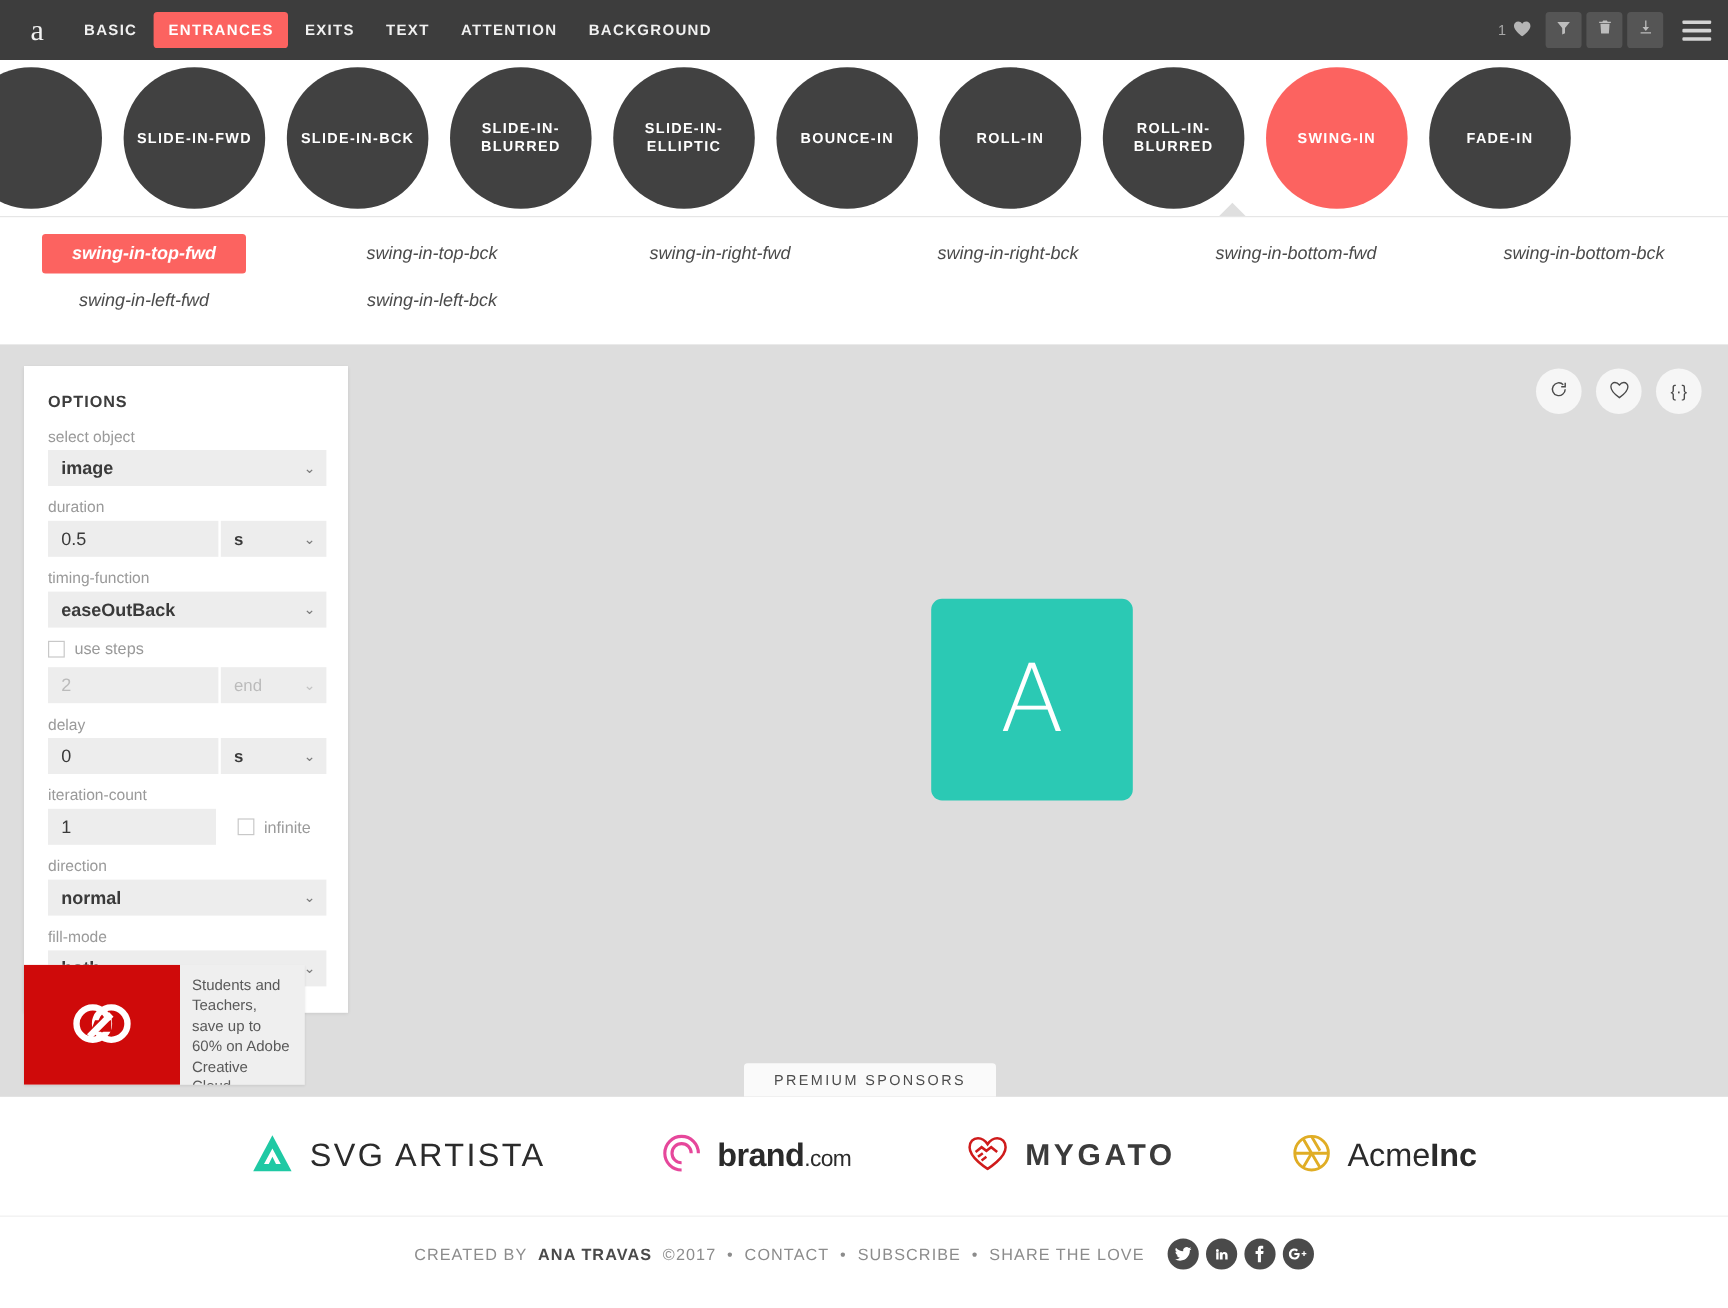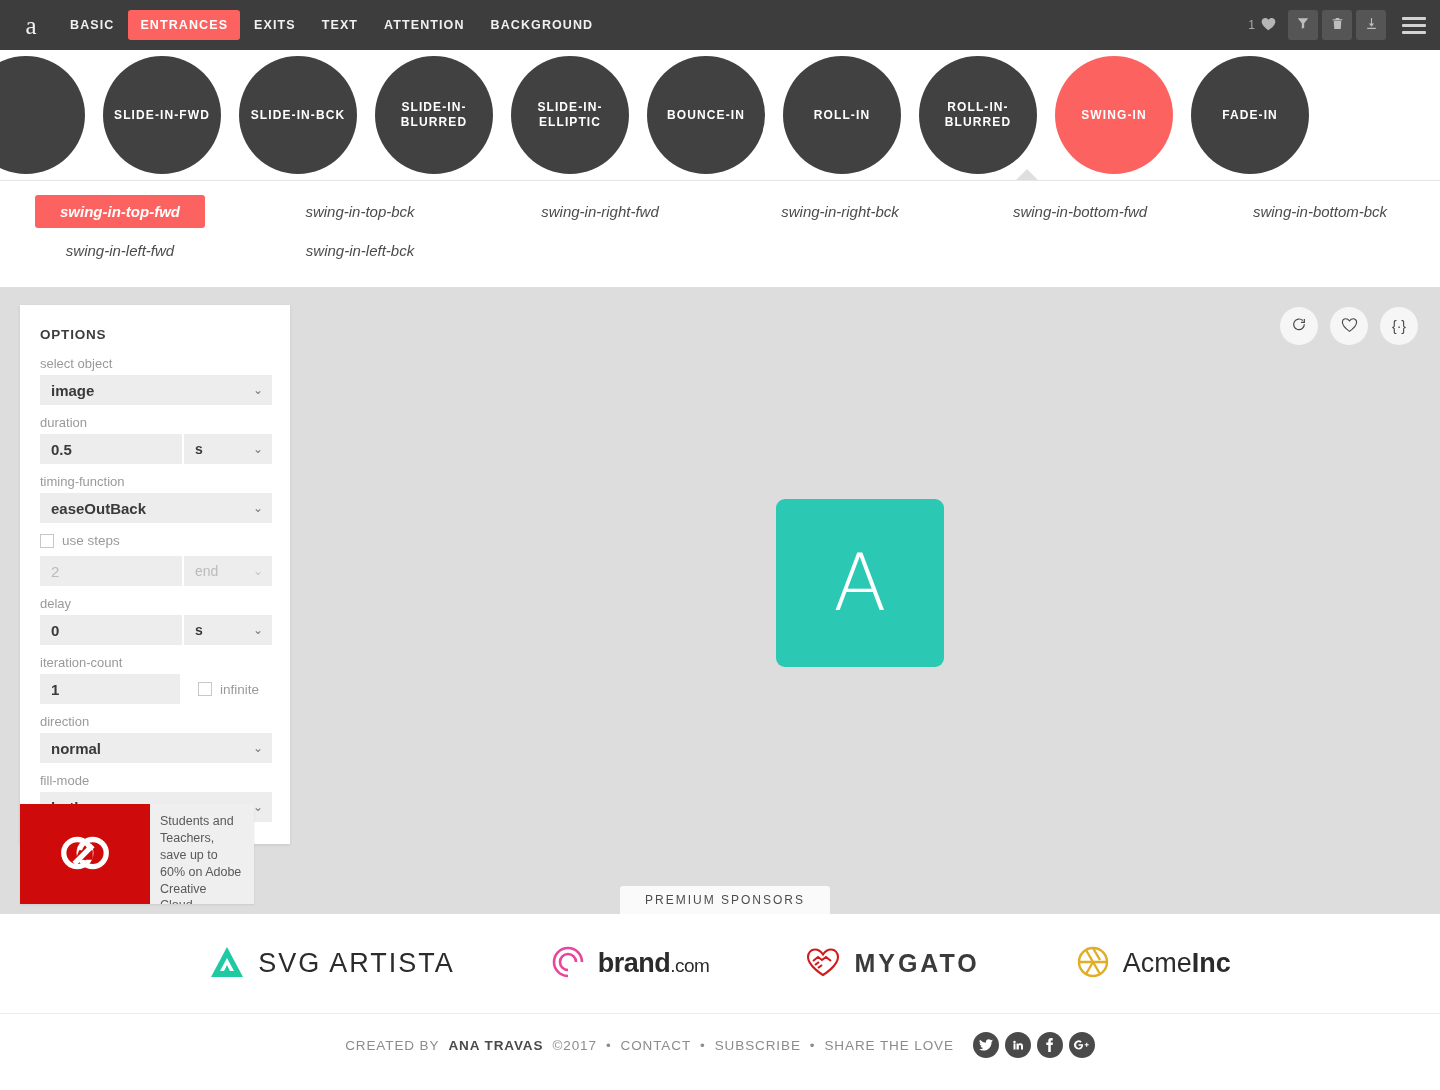--- a/index.html
+++ b/index.html
@@ -115,21 +115,21 @@
     padding-left: 11px; flex: 1;
   }
   .chev {
     width: 22px; text-align: center; color: #7c7c7c;
     font-size: 12px; padding-right: 6px;
   }
   .row { display: flex; gap: 2px; margin-bottom: 10px; }
   .input-box {
     background: #ededed; height: 30px; flex: 1;
     display: flex; align-items: center;
-    font-size: 15px; font-weight: bold; color: #3a3a3a;
+    font-size: 15px; font-weight: normal; color: #3a3a3a;
     padding-left: 11px; cursor: text;
   }
   .unit-box {
     background: #ededed; height: 30px; width: 88px;
     display: flex; align-items: center; cursor: pointer;
   }
   .unit-box .val {
     font-size: 14px; font-weight: bold; color: #3a3a3a;
     padding-left: 11px; flex: 1;
   }

